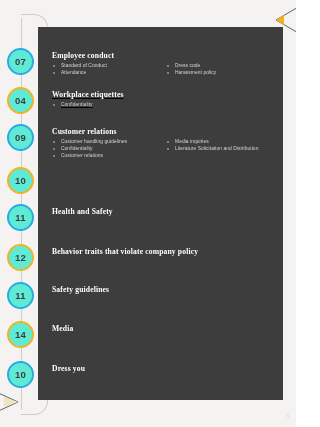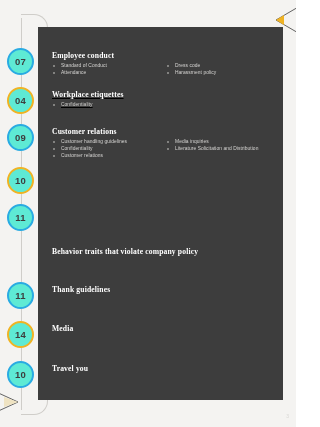--- a/index.html
+++ b/index.html
@@ -201,20 +201,21 @@
   <div class="rail-cap-bottom"></div>
 
   <div class="panel"></div>
 
   <div class="badges">
       <div class="badge" style="top: 21px;">07</div>
       <div class="badge gold" style="top: 60px;">04</div>
       <div class="badge" style="top: 97px;">09</div>
       <div class="badge gold" style="top: 140px;">10</div>
       <div class="badge" style="top: 177px;">11</div>
+      <div class="badge gold" style="top: 217px;">12</div>
       <div class="badge" style="top: 255px;">11</div>
       <div class="badge gold" style="top: 294px;">14</div>
       <div class="badge" style="top: 334px;">10</div>
     </div>
 
   <div class="rows">
       <div class="row" style="top: 24px;">
         <div class="row-title">Employee conduct</div>
         <div class="cols">
           <div class="col">
@@ -253,43 +254,50 @@
             </ul>
           </div>
           <div class="col">
             <ul class="blist">
               <li><span class="bullet"></span><span class="btext">Media inquiries</span></li>
               <li><span class="bullet"></span><span class="btext">Literature Solicitation and Distribution</span></li>
             </ul>
           </div>
         </div>
       </div>
+      <div class="row" style="top: 180px;">
+        <div class="row-title">Health and Safety</div>
+        <div class="cols">
+          <div class="col"></div>
+          <div class="col"></div>
+        </div>
+      </div>
       <div class="row" style="top: 220px;">
         <div class="row-title">Behavior traits that violate company policy</div>
         <div class="cols">
           <div class="col"></div>
           <div class="col"></div>
         </div>
       </div>
       <div class="row" style="top: 258px;">
-        <div class="row-title">Thank guidelines</div>
+        <div class="row-title">Safety guidelines</div>
         <div class="cols">
           <div class="col"></div>
           <div class="col"></div>
         </div>
       </div>
       <div class="row" style="top: 297px;">
         <div class="row-title">Media</div>
         <div class="cols">
           <div class="col"></div>
           <div class="col"></div>
         </div>
       </div>
       <div class="row" style="top: 337px;">
-        <div class="row-title">Travel you</div>
+        <div class="row-title">Dress you</div>
         <div class="cols">
           <div class="col"></div>
           <div class="col"></div>
         </div>
       </div>
     </div>
 
   <div class="page-number">3</div>
 </div>
 

